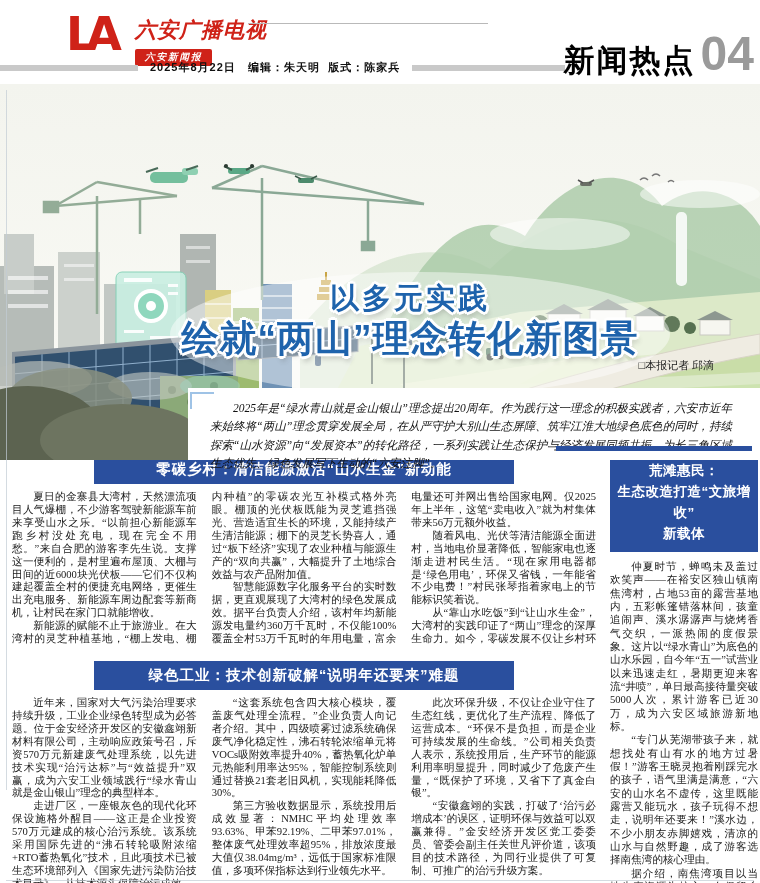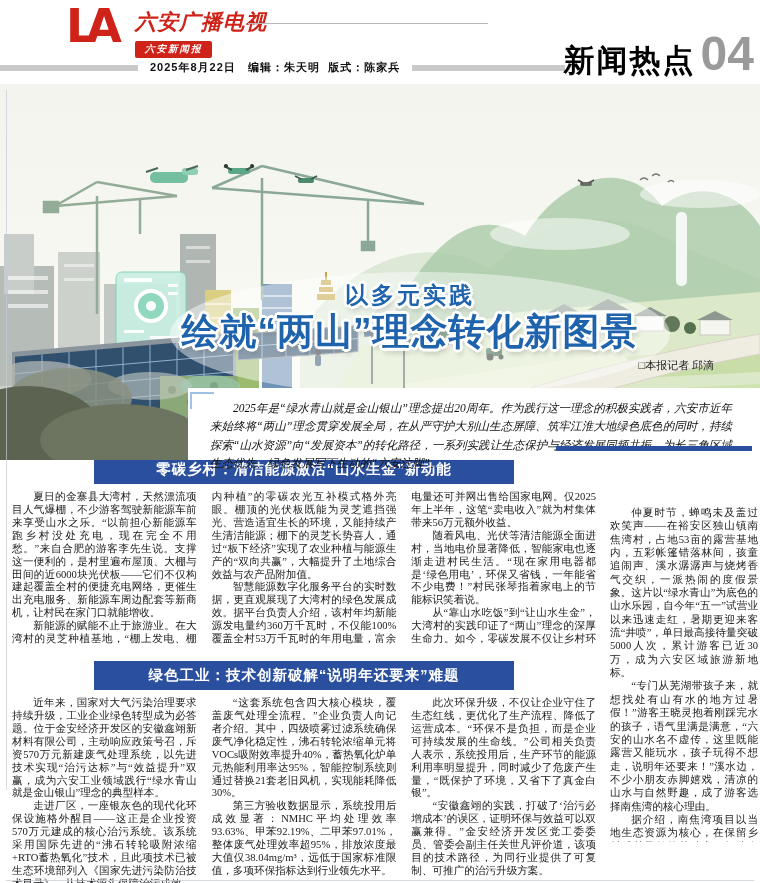--- a/index.html
+++ b/index.html
@@ -6,21 +6,21 @@
   html,body { width:760px; height:883px; }
   body {
     position: relative;
     background: #ffffff;
     font-family: "Liberation Serif", "DejaVu Serif", serif;
     color: #191919;
     overflow: hidden;
   }
   
   .masthead { position: relative; height: 84px; }
-  .logo { position: absolute; left: 66px; top: 2px; display: flex; align-items: flex-start; }
+  .logo { position: absolute; left: 66px; top: 10px; display: flex; align-items: flex-start; }
   .logo-mark {
     font-family: "DejaVu Sans", sans-serif; font-weight: 900; font-size: 46px;
     color: #cf2218; letter-spacing: -9px; line-height: 1.05; padding-right: 10px;
   }
   .logo-text { margin-left: 12px; padding-top: 6px; }
   .logo-title {
     font-family: "Liberation Serif", serif; font-style: italic; font-weight: bold;
     font-size: 21px; color: #cf2218; letter-spacing: 1px; white-space: nowrap;
   }
   .logo-sub {
@@ -50,21 +50,21 @@
   .hero { position: relative; height: 376px; }
   .hero svg { position: absolute; inset: 0; }
   .headline {
     position: absolute; left: 140px; top: 198px; width: 540px; text-align: center;
     font-family: "Liberation Sans", "DejaVu Sans", sans-serif; font-weight: 900;
     color: #1e63ac; line-height: 1.15;
     text-shadow: -2px -2px 0 #fff, 2px -2px 0 #fff, -2px 2px 0 #fff, 2px 2px 0 #fff,
                  -3px 0 0 #fff, 3px 0 0 #fff, 0 -3px 0 #fff, 0 3px 0 #fff,
                  2px 5px 5px rgba(70,70,70,.3);
   }
-  .hl1 { font-size: 23px; letter-spacing: 3px; }
+  .hl1 { font-size: 29px; letter-spacing: 3px; }
   .hl2 { font-size: 37px; letter-spacing: 1px; margin-top: 3px; }
   .byline { position: absolute; right: 46px; top: 274px; font-size: 11px; color: #222; }
   .intro {
     position: absolute; left: 190px; right: 12px; top: 306px; bottom: 6px;
     padding: 9px 16px 0 20px; font-size: 11.5px; line-height: 1.6; font-style: italic;
     text-align: justify; color: #111; font-family: Liberation Serif, serif;
   }
   .intro::before {
     content: ''; position: absolute; left: 0; top: 2px; width: 22px; height: 15px;
     border-left: 2px solid #9fc3e6; border-top: 2px solid #9fc3e6;
@@ -363,20 +363,23 @@
           <p>近年来，国家对大气污染治理要求持续升级，工业企业绿色转型成为必答题。位于金安经济开发区的安徽鑫翊新材料有限公司，主动响应政策号召，斥资570万元新建废气处理系统，以先进技术实现“治污达标”与“效益提升”双赢，成为六安工业领域践行“绿水青山就是金山银山”理念的典型样本。</p>
           <p>走进厂区，一座银灰色的现代化环保设施格外醒目——这正是企业投资570万元建成的核心治污系统。该系统采用国际先进的“沸石转轮吸附浓缩+RTO蓄热氧化”技术，且此项技术已被生态环境部列入《国家先进污染防治技术目录》，从技术源头保障治污成效。</p>
           <p>“这套系统包含四大核心模块，覆盖废气处理全流程。”企业负责人向记者介绍。其中，四级喷雾过滤系统确保废气净化稳定性，沸石转轮浓缩单元将VOCs吸附效率提升40%，蓄热氧化炉单元热能利用率达95%，智能控制系统则通过替换21套老旧风机，实现能耗降低30%。</p>
           <p>第三方验收数据显示，系统投用后成效显著：NMHC平均处理效率93.63%、甲苯92.19%、二甲苯97.01%，整体废气处理效率超95%，排放浓度最大值仅38.04mg/m³，远低于国家标准限值，多项环保指标达到行业领先水平。</p>
           <p>此次环保升级，不仅让企业守住了生态红线，更优化了生产流程、降低了运营成本。“环保不是负担，而是企业可持续发展的生命线。”公司相关负责人表示，系统投用后，生产环节的能源利用率明显提升，同时减少了危废产生量，“既保护了环境，又省下了真金白银”。</p>
           <p>“安徽鑫翊的实践，打破了‘治污必增成本’的误区，证明环保与效益可以双赢兼得。”金安经济开发区党工委委员、管委会副主任关世凡评价道，该项目的技术路径，为同行业提供了可复制、可推广的治污升级方案。</p>
         </div>
     </div>
   </div>
   <div class="sidebar">
+    <div class="side-head">荒滩惠民：
+生态改造打造“文旅增收”
+新载体</div>
     <div class="side-body">
         <p>仲夏时节，蝉鸣未及盖过欢笑声——在裕安区独山镇南焦湾村，占地53亩的露营基地内，五彩帐篷错落林间，孩童追闹声、溪水潺潺声与烧烤香气交织，一派热闹的度假景象。这片以“绿水青山”为底色的山水乐园，自今年“五一”试营业以来迅速走红，暑期更迎来客流“井喷”，单日最高接待量突破5000人次，累计游客已近30万，成为六安区域旅游新地标。</p>
         <p>“专门从芜湖带孩子来，就想找处有山有水的地方过暑假！”游客王晓灵抱着刚踩完水的孩子，语气里满是满意，“六安的山水名不虚传，这里既能露营又能玩水，孩子玩得不想走，说明年还要来！”溪水边，不少小朋友赤脚嬉戏，清凉的山水与自然野趣，成了游客选择南焦湾的核心理由。</p>
         <p>据介绍，南焦湾项目以当地生态资源为核心，在保留乡村质朴风貌的基础上，打造多元化休闲体验——白日可亲水嬉戏、林间露营，感受自然野趣；夜晚则有别样精彩，成为独山镇夜经济的“闪亮名片”。</p>
       </div>
   </div>
 </div>
 
 <div class="frame-left"></div>
 <div class="frame-bottom"></div>

